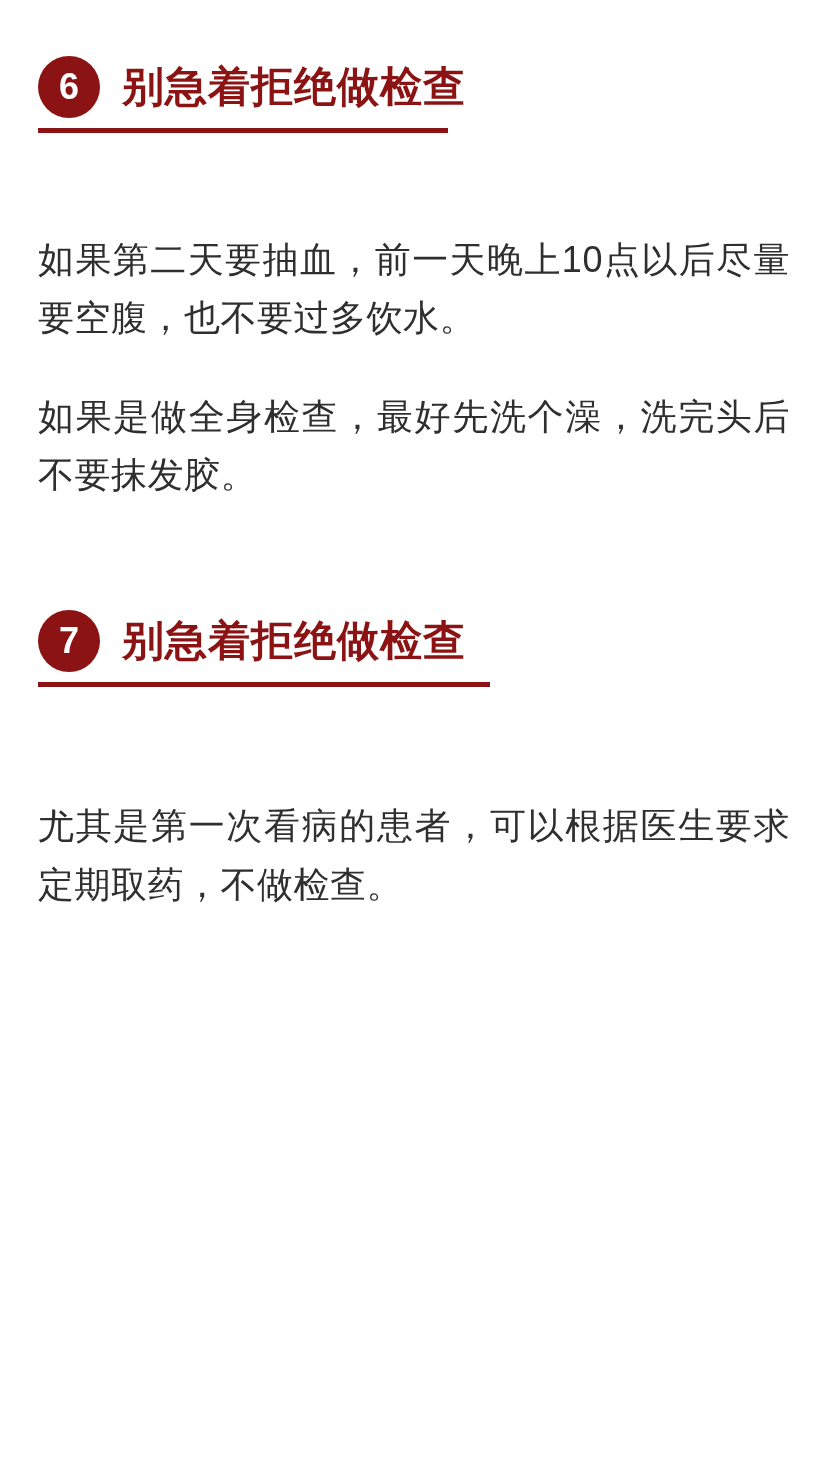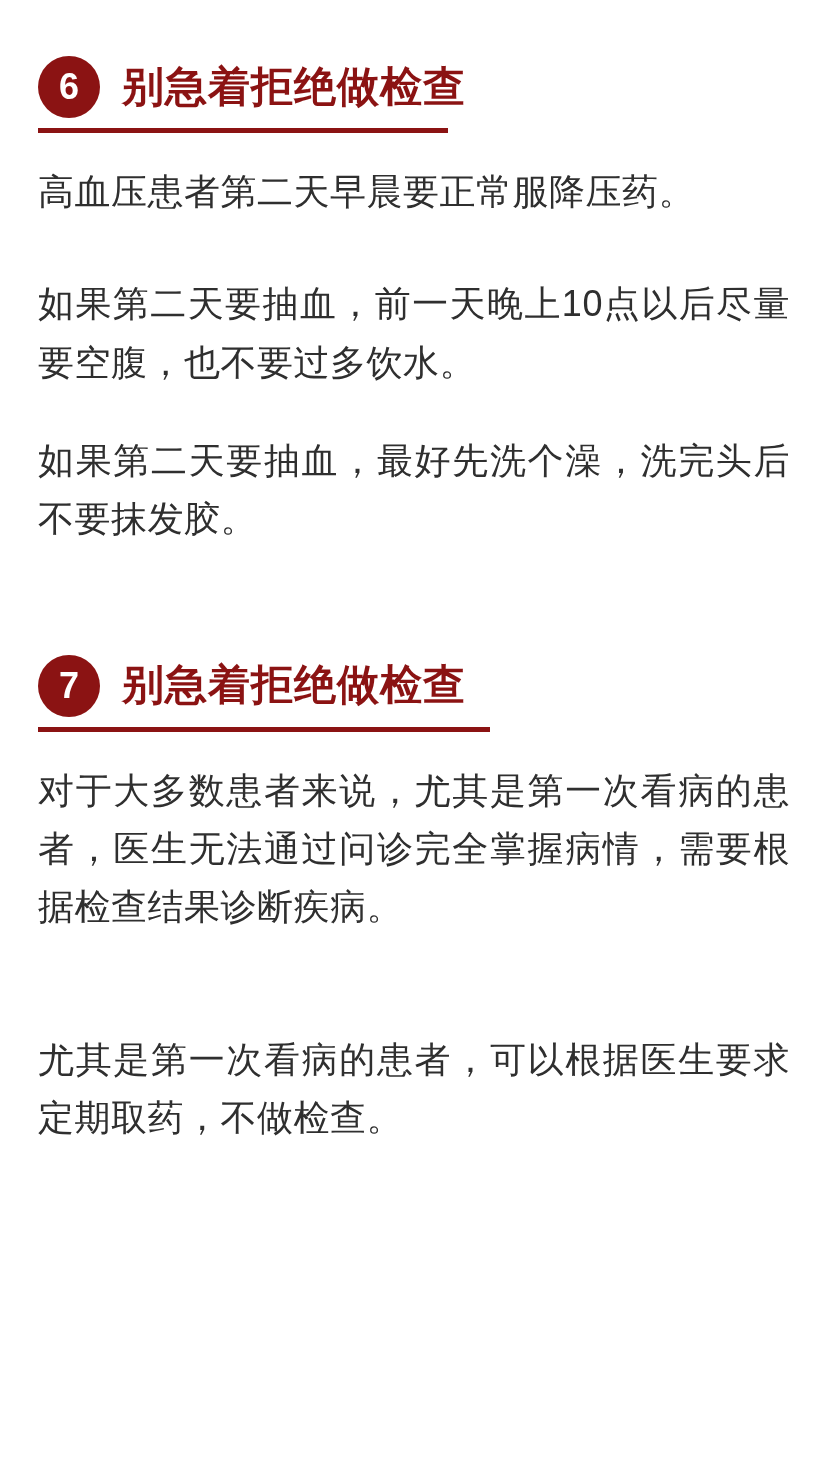--- a/index.html
+++ b/index.html
@@ -64,61 +64,60 @@
     font-size: 36px;
     line-height: 1.62;
     color: #2f2f2f;
     letter-spacing: 0.5px;
     margin: 0 0 14px 0;
     text-align: justify;
     text-justify: inter-ideograph;
   }
   .para.tight {
     margin-bottom: 0;
+    margin-top: 28px;
   }
   .gap-lg {
     height: 40px;
   }
   .gap-section {
     height: 92px;
   }
 </style>
 </head>
 <body>
 
 <div class="page">
 
   <div class="section">
     <div class="section-header">
       <div class="badge">6</div>
       <div class="section-title">别急着拒绝做检查</div>
     </div>
     <div class="rule rule-1"></div>
 
-    <p class="para">高血压患者第二天早晨要正常服降压药。</p>
 
     <div class="gap-lg"></div>
 
     <p class="para tight">如果第二天要抽血，前一天晚上10点以后尽量要空腹，也不要过多饮水。</p>
 
     <div class="gap-lg"></div>
 
-    <p class="para">如果第二天要抽血，最好先洗个澡，洗完头后不要抹发胶。</p>
+    <p class="para">如果是做全身检查，最好先洗个澡，洗完头后不要抹发胶。</p>
   </div>
 
   <div class="gap-section"></div>
 
   <div class="section">
     <div class="section-header">
       <div class="badge">7</div>
       <div class="section-title">别急着拒绝做检查</div>
     </div>
     <div class="rule rule-2"></div>
 
-    <p class="para">对于大多数患者来说，尤其是第一次看病的患者，医生无法通过问诊完全掌握病情，需要根据检查结果诊断疾病。</p>
 
     <div class="gap-lg"></div>
 
 
     <div class="gap-lg"></div>
 
     <p class="para">尤其是第一次看病的患者，可以根据医生要求定期取药，不做检查。</p>
   </div>
 
 </div>

